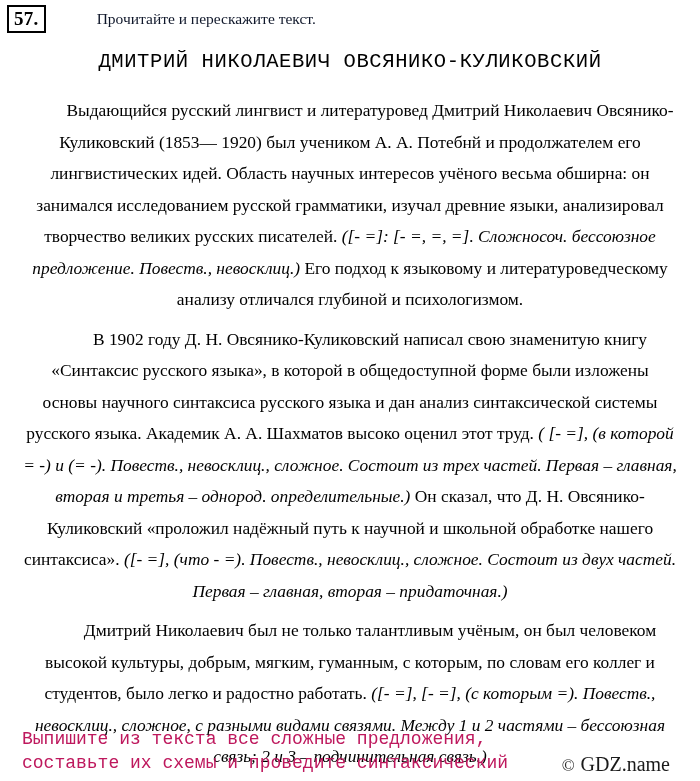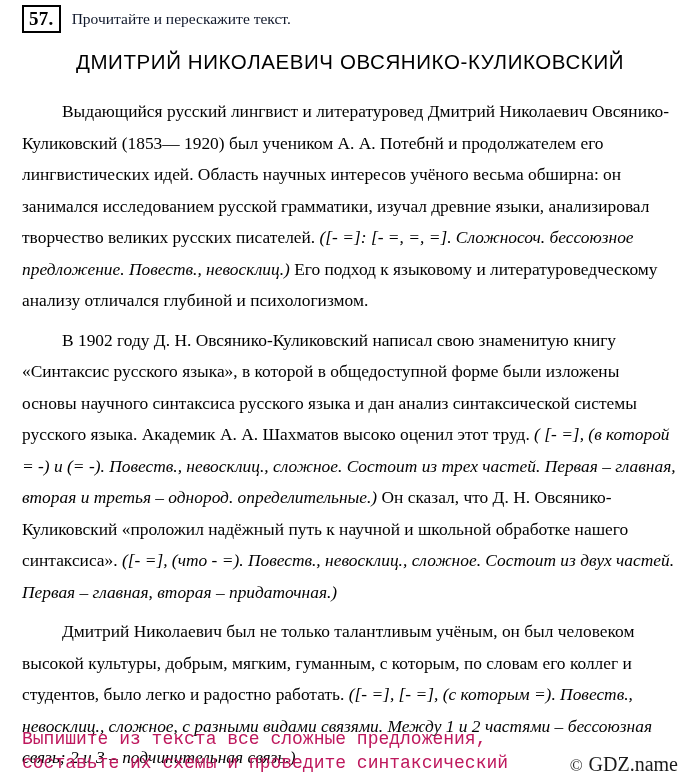--- a/index.html
+++ b/index.html
@@ -21,23 +21,24 @@
     width: 700px;
     height: 781px;
     position: relative;
     box-sizing: border-box;
   }
 
   
   .task-header {
     display: flex;
     align-items: center;
-    padding: 9px 0 0 22px;
+    padding: 9px 0 0 7px;
     height: 28px;
     box-sizing: border-box;
+    gap: 40px;
   }
   .ex-number {
     border: 2px solid #000000;
     font-weight: bold;
     font-size: 19px;
     line-height: 1;
     padding: 2px 5px 3px 5px;
     letter-spacing: 0.3px;
     font-family: "Liberation Serif", "DejaVu Serif", serif;
     color: #000000;
@@ -58,30 +59,30 @@
     top: 42px;
     width: 656px;
   }
 
   .doc-title {
     text-align: center;
     font-size: 20.5px;
     letter-spacing: 0.6px;
     font-weight: normal;
     margin: 8px 0 22px 0;
-    font-family: Liberation Sans, sans-serif;
+    font-family: Liberation Mono, monospace;
     white-space: nowrap;
   }
 
   p.para {
     margin: 0 0 8px 0;
     font-size: 17.4px;
     line-height: 31.5px;
     text-indent: 40px;
-    text-align: left;
+    text-align: center;
     font-family: "Liberation Serif", "DejaVu Serif", serif;
   }
   p.para:last-of-type { margin-bottom: 8px; }
 
   .scheme {
     font-style: italic;
   }
 
   
   .footer {
@@ -92,21 +93,21 @@
   }
   .footer-task {
     font-size: 18px;
     line-height: 24px;
     color: #be185d;
     font-family: Liberation Mono, monospace;
     max-width: 560px;
   }
   .watermark {
     position: absolute;
-    right: 0px;
+    right: 8px;
     top: 26px;
     font-size: 20px;
     color: #1a1a1a;
     font-family: "Liberation Serif", "DejaVu Serif", serif;
     white-space: nowrap;
   }
   .watermark .copy {
     font-size: 17px;
     margin-right: 6px;
     color: #2b2b2b;

